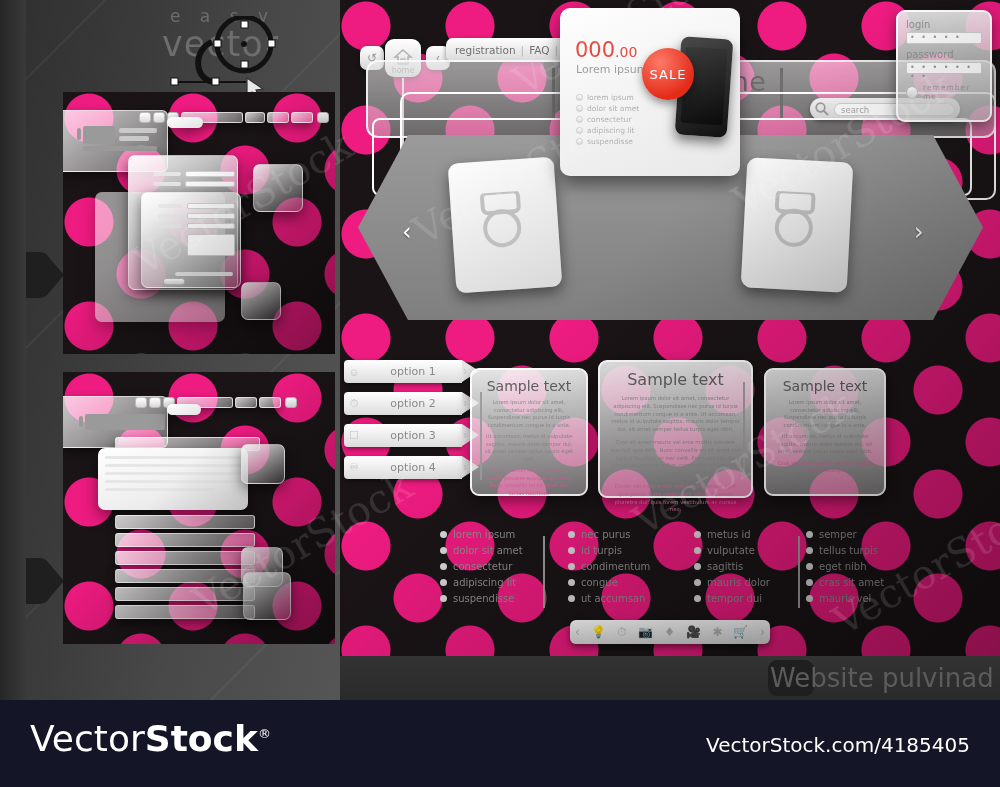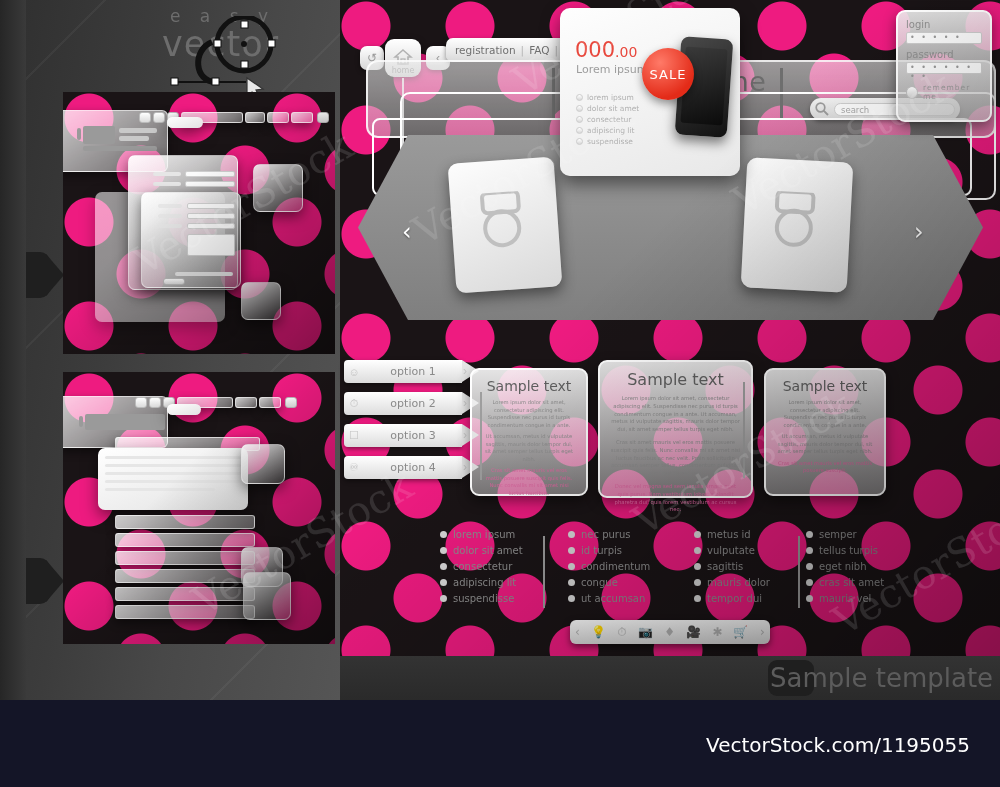--- a/index.html
+++ b/index.html
@@ -659,26 +659,29 @@
       <span>♦</span>
       <span>🎥</span>
       <span>✱</span>
       <span>🛒</span>
       <span>›</span>
     </div>
   </div>
 
   <div style="position:absolute;left:340px;top:656px;width:660px;height:44px;background:linear-gradient(#333,#2a2a2a);"></div>
   <div style="position:absolute;left:768px;top:660px;width:46px;height:36px;background:#1f1f1f;border-radius:9px;"></div>
-  <div class="tplmark">Sample template</div>
+  <div class="tplmark">Website pulvinad</div>
 
   <div class="wmbig" style="left:120px;top:180px;">VectorStock</div>
   <div class="wmbig" style="left:400px;top:150px;">VectorStock</div>
   <div class="wmbig" style="left:720px;top:120px;">VectorStock</div>
   <div class="wmbig" style="left:180px;top:520px;">VectorStock</div>
   <div class="wmbig" style="left:620px;top:440px;">VectorStock</div>
   <div class="wmbig" style="left:820px;top:540px;">VectorStock</div>
   <div class="wmbig" style="left:500px;top:0px;">VectorStock</div>
 
   <div class="vsbar"></div>
-  <div class="vsurl">VectorStock.com/1195055</div>
+  <div class="vslogo">
+    <span>Vector</span><b>Stock</b><sup>®</sup>
+  </div>
+  <div class="vsurl">VectorStock.com/4185405</div>
 
 </div>
 
 </body></html>

